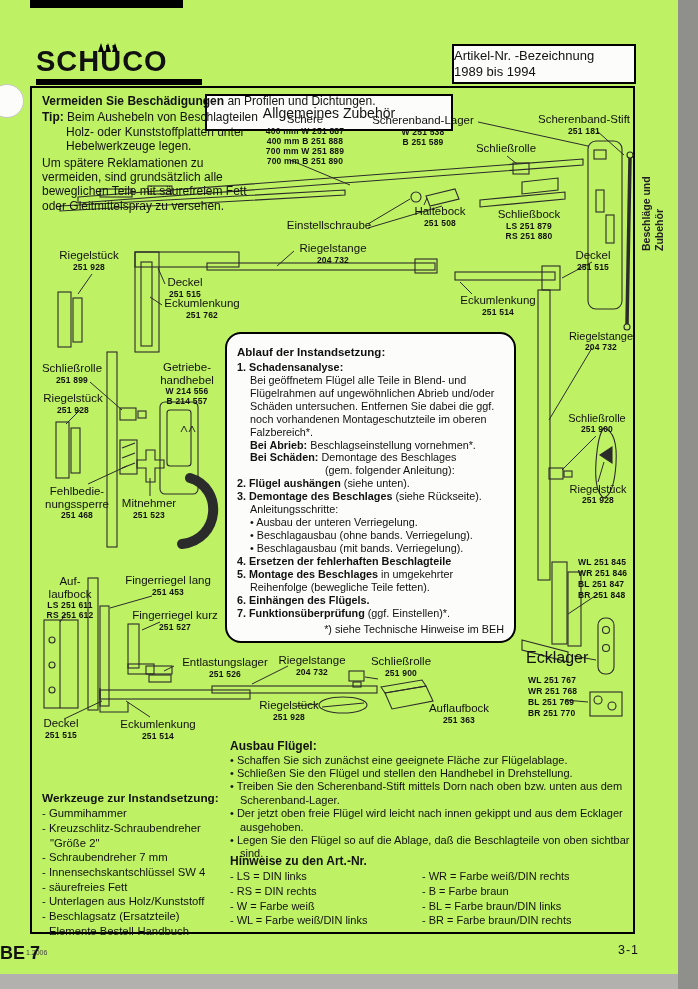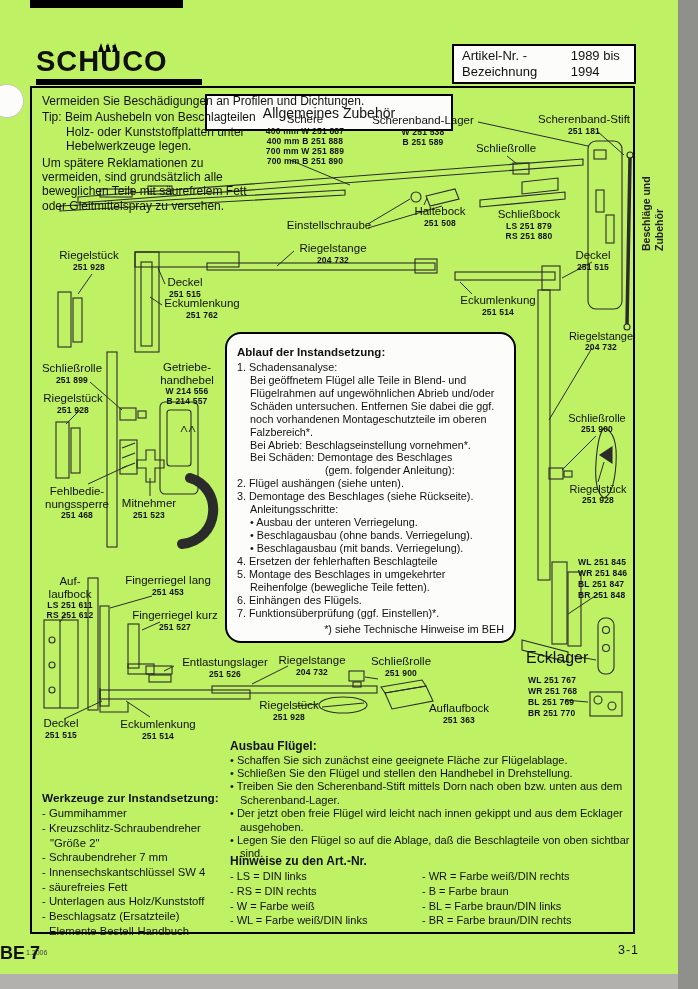--- a/index.html
+++ b/index.html
@@ -11,21 +11,21 @@
   .scan-bottom{position:absolute;left:0;top:974px;width:698px;height:15px;background:#b3b1ad;}
 
   .logo{position:absolute;left:36px;top:44px;width:166px;}
   .logo-text{font-size:29px;font-weight:bold;letter-spacing:1px;line-height:34px;}
   .logo-bar{height:6px;background:#000;margin-top:1px;}
   .crown{position:absolute;left:61px;top:-6px;}
 
   .hdr-box1{position:absolute;left:205px;top:47px;width:248px;height:37px;border:2px solid #000;
             display:flex;align-items:center;justify-content:center;font-size:14px;background:#fcfcfa;box-sizing:border-box;margin-top:47px;}
   .hdr-box2{position:absolute;left:452px;top:44px;width:184px;height:40px;border:2px solid #000;
-            display:flex;flex-direction:row;align-items:center;justify-content:center;font-size:13px;line-height:1.25;background:#fcfcfa;box-sizing:border-box;padding-left:8px;}
+            display:flex;flex-direction:column;align-items:flex-start;justify-content:center;font-size:13px;line-height:1.25;background:#fcfcfa;box-sizing:border-box;}
 
   .frame{position:absolute;left:30px;top:86px;width:605px;height:848px;border:2px solid #000;box-sizing:border-box;}
   .sidetab{position:absolute;left:601px;top:180px;width:110px;height:32px;transform:rotate(-90deg);
            font-weight:bold;font-size:10.5px;line-height:1.25;color:#222;}
 
   .intro{position:absolute;left:42px;top:94px;width:350px;font-size:12px;line-height:1.2;z-index:3;}
   .intro .tip{width:198px;padding-left:24px;text-indent:-24px;margin-top:2px;}
   .intro .para{width:206px;margin-top:2px;}
 
   .art{position:absolute;left:0;top:0;z-index:1;pointer-events:none;}
@@ -53,21 +53,21 @@
 
   .hinweise{position:absolute;left:230px;top:853px;width:402px;font-size:11px;line-height:1.34;z-index:2;}
   .hinweise .st{font-weight:bold;font-size:12px;}
   .hinweise .cols{display:flex;}
   .hinweise .col1{width:192px;}
   .hinweise .col2{width:210px;}
 
   .f-left{position:absolute;left:26px;top:949px;font-size:7px;color:#444;}
   .f-center{position:absolute;left:0;top:943px;width:698px;font-weight:bold;font-size:18px;}
   .f-right{position:absolute;left:618px;top:943px;font-weight:normal;font-size:12.5px;letter-spacing:1px;}
-  b{font-weight:normal;}
+  b{font-weight:bold;}
 </style>
 </head>
 <body>
 
 <div class="page">
 
   <div class="topbar"></div>
   <div class="punch"></div>
 
   <div class="logo">

